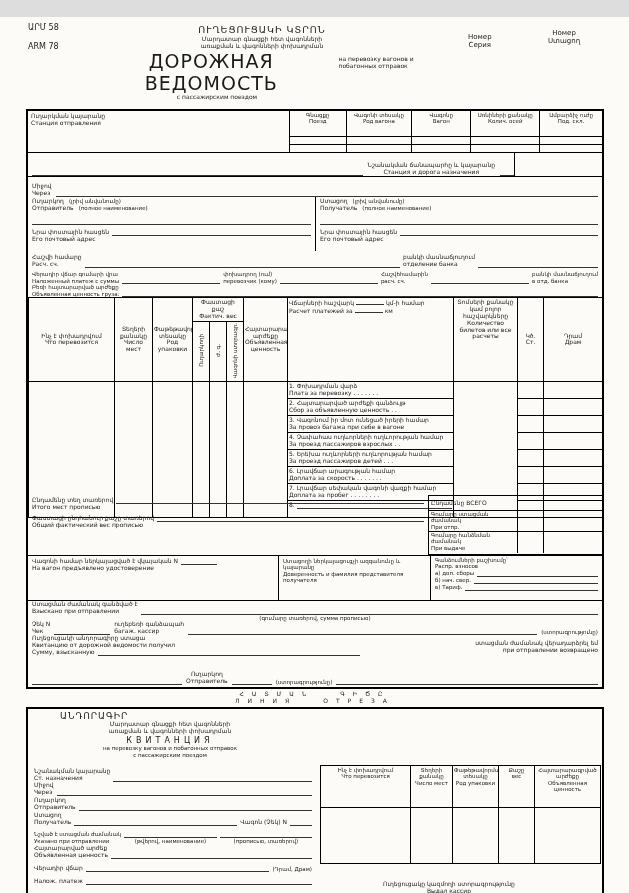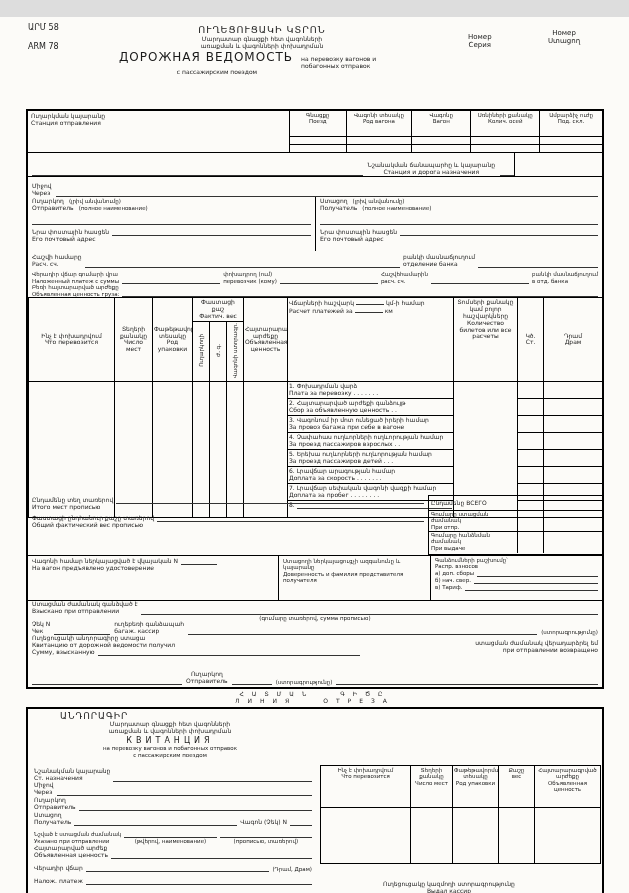--- a/index.html
+++ b/index.html
@@ -37,21 +37,21 @@
   <div class="abs" style="left:28px;top:6px;font-size:8px">
     <div>ԱՐՄ 58</div>
     <div style="margin-top:10px">ARM 78</div>
   </div>
 
   <div class="abs ctr" style="left:92px;top:8px;width:340px">
     <div class="b" style="font-size:9.5px;letter-spacing:1px">ՈՒՂԵՑՈՒՑԱԿԻ ԿՏՐՈՆ</div>
     <div class="f6">Մարդատար գնացքի հետ վագոնների</div>
     <div class="f6">առաքման և վագոնների փոխադրման</div>
     <div class="row" style="align-items:flex-start;justify-content:center;gap:8px;margin-top:1px">
-      <span class="b" style="font-size:12px;letter-spacing:1px">ДОРОЖНАЯ ВЕДОМОСТЬ</span>
+      <span class="b" style="font-size:19px;letter-spacing:1px">ДОРОЖНАЯ ВЕДОМОСТЬ</span>
       <span class="f6" style="width:104px;text-align:left;margin-top:5px">на перевозку вагонов и побагонных отправок</span>
     </div>
     <div class="f6" style="margin-right:90px">с пассажирским поездом</div>
   </div>
 
   <div class="abs ctr" style="left:468px;top:16px">
     <div>Номер</div>
     <div>Серия</div>
   </div>
   <div class="abs ctr" style="left:548px;top:12px">

